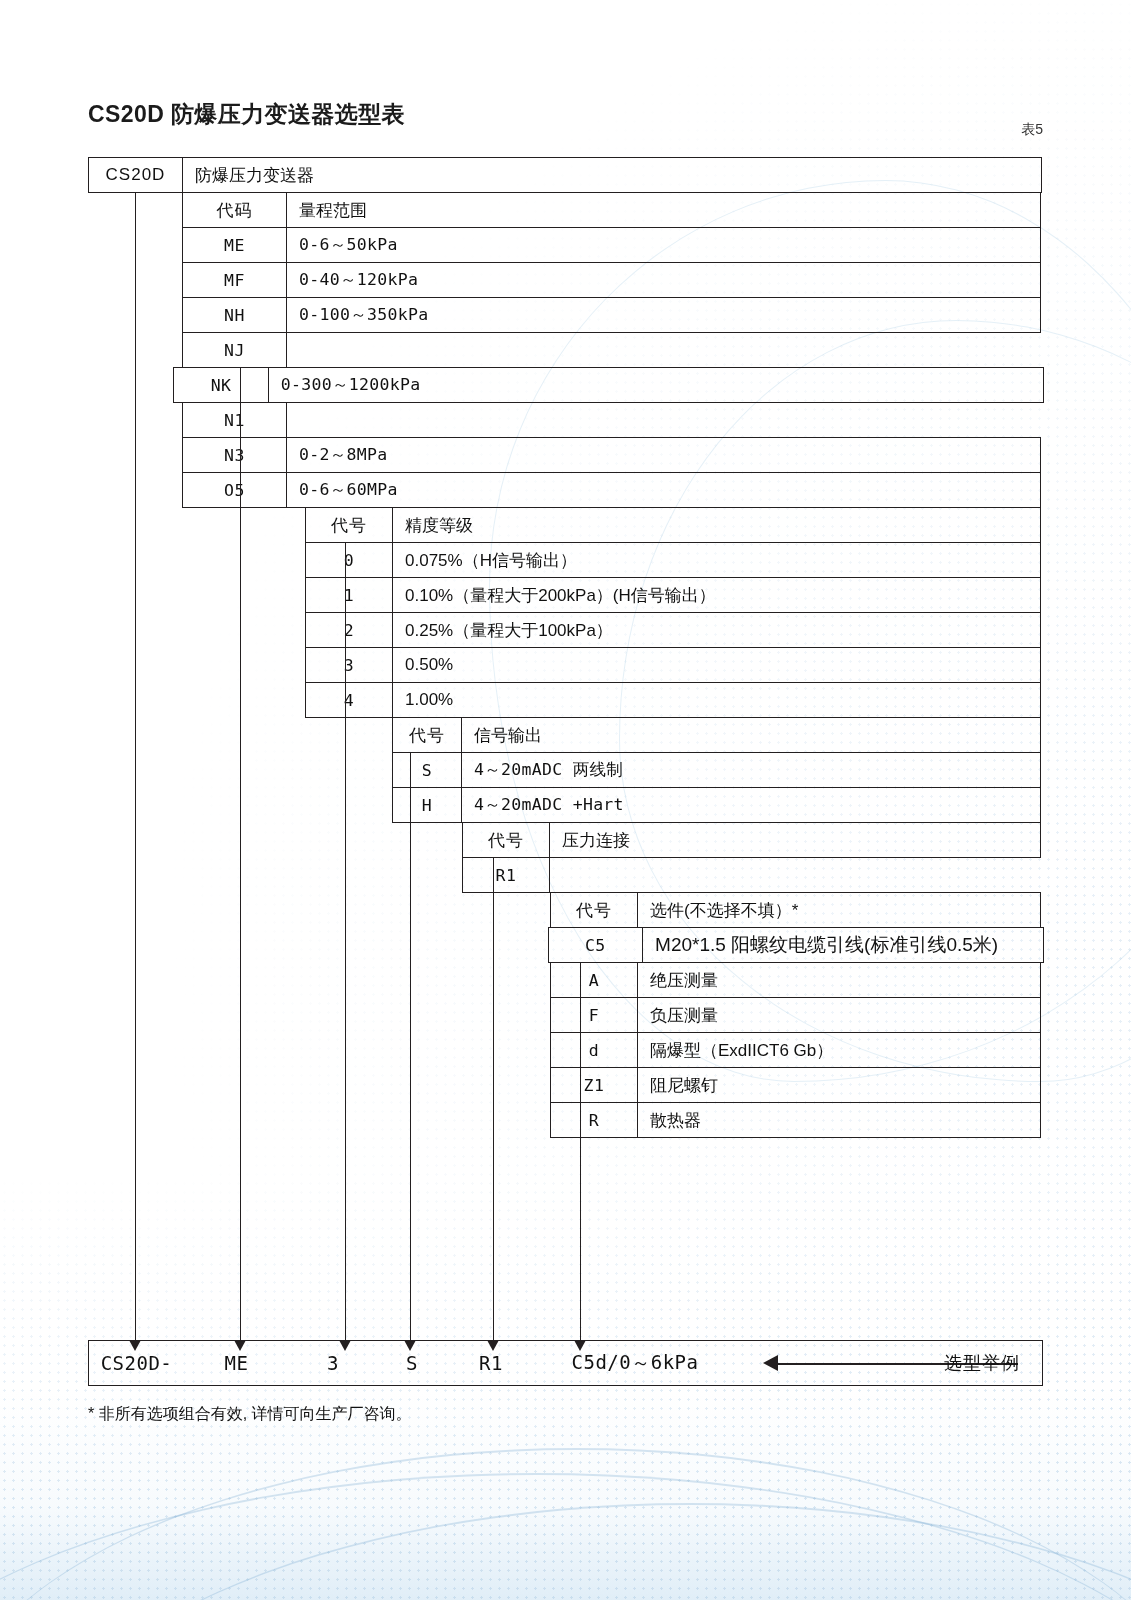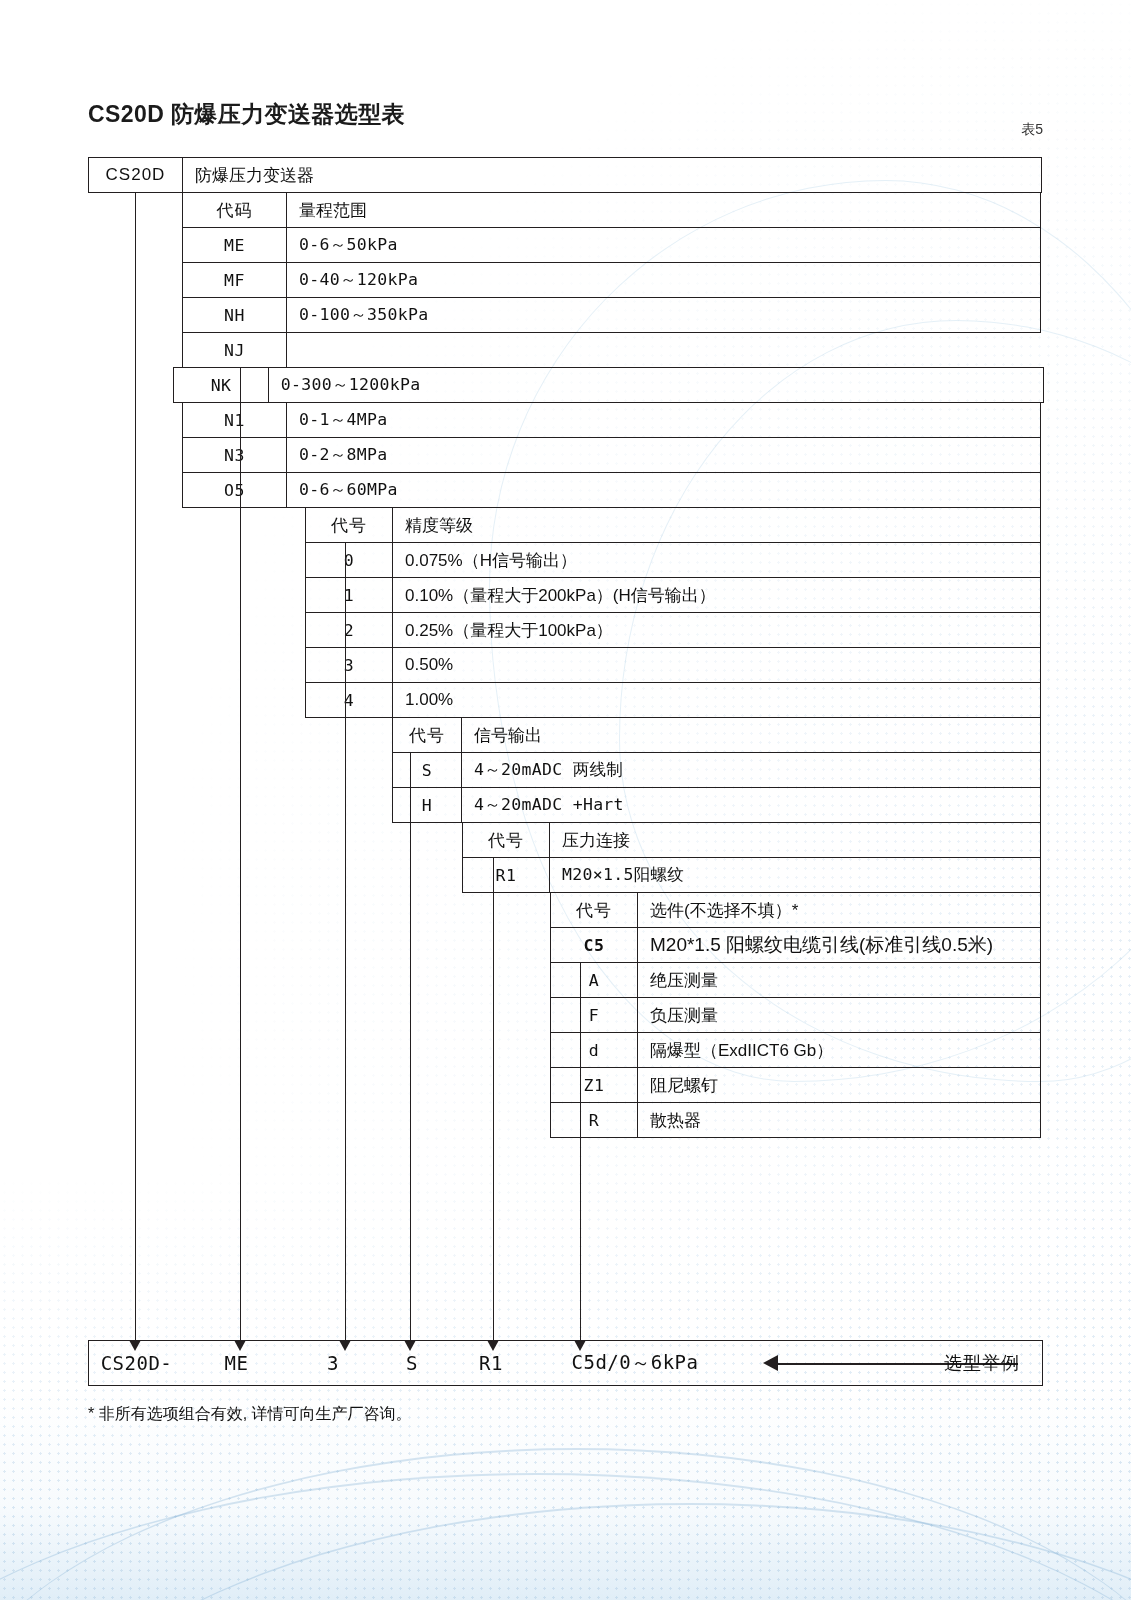--- a/index.html
+++ b/index.html
@@ -301,21 +301,20 @@
         <div class="cell code" style="width:105px;">NJ</div>
       </div>
       <div class="row">
         <div class="spacer" style="width:95px;"></div>
         <div class="cell code" style="width:105px;">NK</div>
         <div class="cell desc" style="width:853px;">0-300～1200kPa</div>
       </div>
       <div class="row">
         <div class="spacer" style="width:95px;"></div>
         <div class="cell code" style="width:105px;">N1</div>
-        <div class="cell desc" style="width:755px;">0-1～4MPa</div>
       </div>
       <div class="row">
         <div class="spacer" style="width:95px;"></div>
         <div class="cell code" style="width:105px;">N3</div>
         <div class="cell desc" style="width:755px;">0-2～8MPa</div>
       </div>
       <div class="row">
         <div class="spacer" style="width:95px;"></div>
         <div class="cell code" style="width:105px;">O5</div>
         <div class="cell desc" style="width:755px;">0-6～60MPa</div>
@@ -375,33 +374,32 @@
 
     <div class="rowgroup">
       <div class="row">
         <div class="spacer" style="width:375px;"></div>
         <div class="cell codecn" style="width:88px;">代号</div>
         <div class="cell desccn" style="width:492px;">压力连接</div>
       </div>
       <div class="row">
         <div class="spacer" style="width:375px;"></div>
         <div class="cell code" style="width:88px;">R1</div>
-        <div class="cell desc" style="width:492px;">M20×1.5阳螺纹</div>
       </div>
     </div>
 
     <div class="rowgroup">
       <div class="row">
         <div class="spacer" style="width:463px;"></div>
         <div class="cell codecn" style="width:88px;">代号</div>
         <div class="cell desccn" style="width:404px;">选件(不选择不填）*</div>
       </div>
       <div class="row">
         <div class="spacer" style="width:463px;"></div>
-        <div class="cell code" style="width:88px;font-weight:bold;">C5</div>
+        <div class="cell code" style="width:96px;">C5</div>
         <div class="cell desccn small" style="width:404px;">M20*1.5 阳螺纹电缆引线(标准引线0.5米)</div>
       </div>
       <div class="row">
         <div class="spacer" style="width:463px;"></div>
         <div class="cell code" style="width:88px;">A</div>
         <div class="cell desccn" style="width:404px;">绝压测量</div>
       </div>
       <div class="row">
         <div class="spacer" style="width:463px;"></div>
         <div class="cell code" style="width:88px;">F</div>

